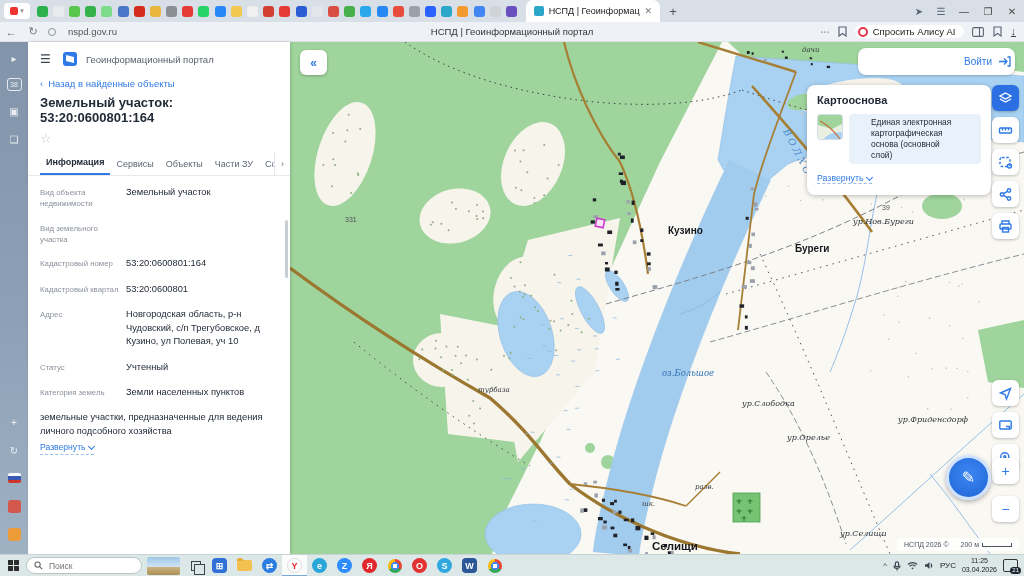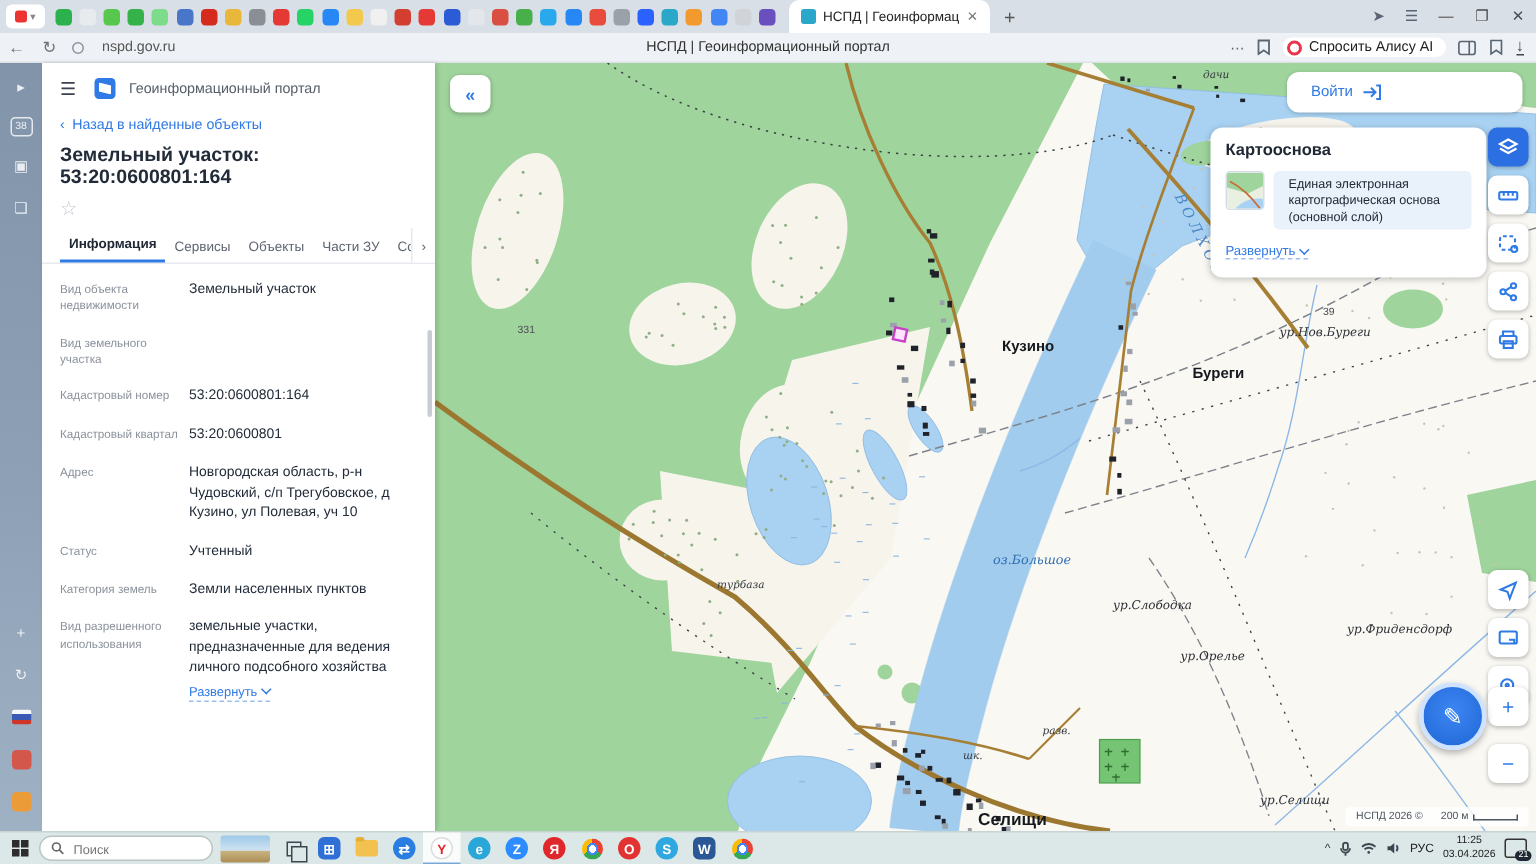--- a/index.html
+++ b/index.html
@@ -82,29 +82,29 @@
   .ml-ur{font:italic 8px "DejaVu Serif",serif;fill:#2b2f35}
   .ml-lake{font:italic 8.5px "DejaVu Serif",serif;fill:#2f6fb4}
   .ml-river{font:italic 9.5px "DejaVu Serif",serif;fill:#4a86c8;letter-spacing:3px}
   .ml-small-italic{font:italic 7px "DejaVu Serif",serif;fill:#33373d}
   .ml-tiny{font:7px "Liberation Sans",sans-serif;fill:#4a4f56}
   .ov{position:absolute;z-index:6}
   .collapse-btn{left:10px;top:8px;width:27px;height:25px;background:#fff;border-radius:6px;
     box-shadow:0 1px 3px rgba(0,0,0,.25);color:#2f7ae5;font-size:12px;font-weight:700;
     display:flex;align-items:center;justify-content:center}
   .login-bar{left:568px;top:6px;width:157px;height:27px;background:#fff;border-radius:8px;
-    box-shadow:0 1px 3px rgba(0,0,0,.2);display:flex;align-items:center;
-    gap:6px;padding:0 16px;color:#2f7ae5;font-size:10px}
+    box-shadow:0 1px 3px rgba(0,0,0,.2);display:flex;align-items:center;justify-content:flex-end;
+    gap:6px;padding:0 4px;color:#2f7ae5;font-size:10px}
   .layers-card{left:517px;top:43px;width:184px;background:#fff;border-radius:8px;
     box-shadow:0 1px 5px rgba(0,0,0,.25);padding:9px 10px 10px 10px}
   .lc-title{font-size:11px;font-weight:700;color:#1f2733;margin-bottom:8px}
   .lc-item{display:flex;gap:6px;align-items:flex-start}
   .lc-thumb{width:26px;height:26px;border-radius:3px;flex:none;overflow:hidden;border:1px solid #d6dde6}
   .lc-text{flex:1;font-size:8.4px;line-height:1.32;color:#222b38;background:#e9f1fb;
-    border-radius:4px;padding:3px 10px}
+    border-radius:4px;padding:3px 22px}
   .lc-expand{display:inline-flex;align-items:center;gap:3px;color:#2f7ae5;font-size:8.8px;
     border-bottom:1px dashed #9cbdf0;margin-top:9px}
   .lc-expand .chev{margin-top:-2px}
   .tools{left:702px;width:27px;display:flex;flex-direction:column;gap:6px}
   .tool{width:27px;height:26px;background:#fff;border-radius:6px;box-shadow:0 1px 3px rgba(0,0,0,.25);
     display:flex;align-items:center;justify-content:center}
   .tool svg{stroke:#2f7ae5;fill:none;stroke-width:1.4}
   .tool.act{background:#2b6fe3}
   .tool.act svg{stroke:#fff}
   .tool.txt{color:#2f7ae5;font-size:14px;font-weight:400}
@@ -302,21 +302,20 @@
       </div>
       <div class="frow">
         <div class="flabel">Статус</div>
         <div class="fval">Учтенный</div>
       </div>
       <div class="frow">
         <div class="flabel">Категория земель</div>
         <div class="fval">Земли населенных пунктов</div>
       </div>
       <div class="frow">
-        <div class="flabel">Вид разрешенного использования</div>
         <div class="fval">земельные участки, предназначенные для ведения личного подсобного хозяйства<div><span class="expand">
               <span>Развернуть</span>
               <span class="chev"></span>
             </span></div></div>
       </div>
       <div class="frow"></div>
     </div>
   <div class="pscroll"></div>
 </div>
 

